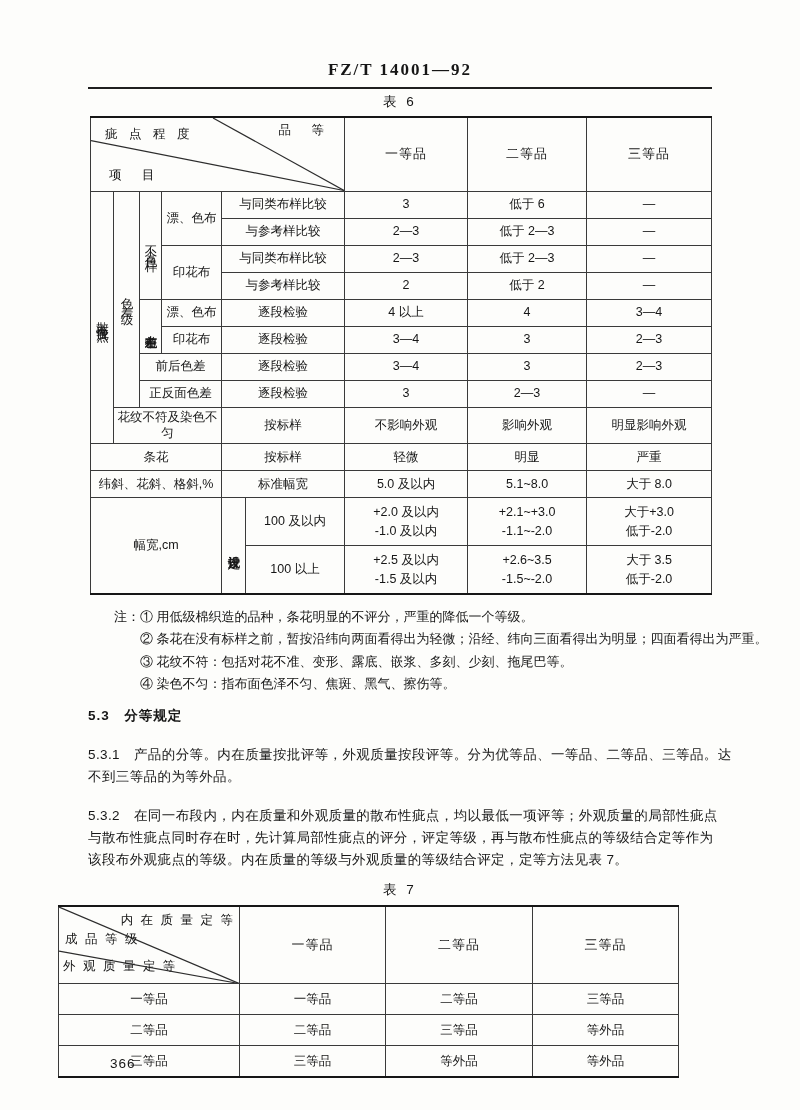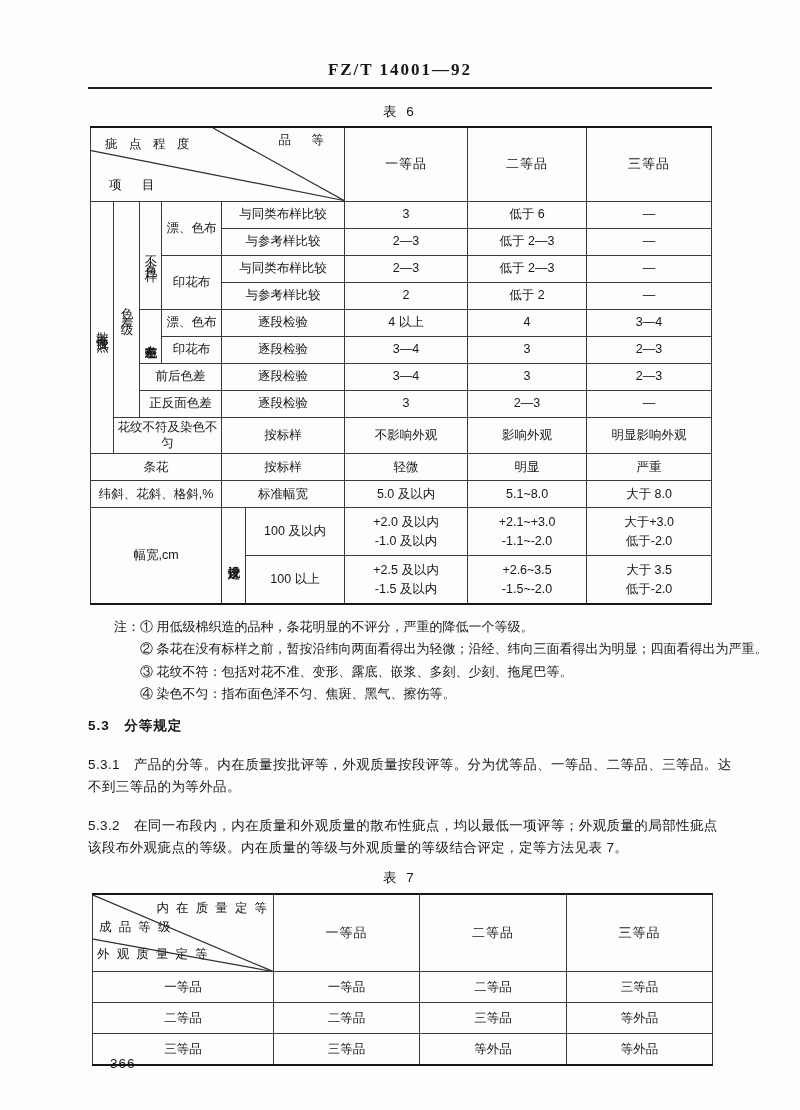--- a/index.html
+++ b/index.html
@@ -7,29 +7,29 @@
   .page {
     position:relative; width:800px; height:1110px; margin:0 auto;
     background:#fdfdfb; color:#161616; overflow:hidden;
   }
   .doc-title {
     padding-top:60px; text-align:center;
     font-family:"Liberation Serif", serif;
     font-size:17px; font-weight:bold; letter-spacing:2px;
   }
   .top-rule { width:624px; margin:7px 0 0 88px; border-top:2px solid #1f1f1f; }
-  .tbl-caption { text-align:center; font-size:13.5px; letter-spacing:3px; margin-top:14px; }
+  .tbl-caption { text-align:center; font-size:13.5px; letter-spacing:3px; margin-top:4px; }
   .watermark {
     position:absolute; left:198px; top:148px; z-index:6;
     font-size:64px; font-weight:bold; letter-spacing:3px;
     color:#bdbdbd; opacity:.55; pointer-events:none;
   }
   table { border-collapse:collapse; table-layout:fixed; }
   .t6 { margin:5px 0 0 90px; width:621px; border:1px solid #222; border-top:2px solid #161616; border-bottom:2px solid #161616; }
-  .t7 { margin:6px 0 0 92px; width:620px; border:1px solid #222; border-top:2px solid #161616; border-bottom:2px solid #161616;font-family:Liberation Serif, serif; }
+  .t7 { margin:6px 0 0 58px; width:620px; border:1px solid #222; border-top:2px solid #161616; border-bottom:2px solid #161616; }
   td { border:1px solid #3a3a3a; text-align:center; vertical-align:middle;
        font-size:12.5px; padding:1px 2px; line-height:1.35; }
   .t6 tr { height:27px; }
   .t6 tr.hdr { height:74px; }
   .t6 tr.wide { height:48px; }
   .t7 tr { height:31px; }
   .t7 tr.hdr { height:78px; }
   .corner { position:relative; padding:12px; }
   .corner svg { position:absolute; left:0; top:0; width:100%; height:100%; }
   .corner .lab { position:absolute; font-size:12.5px; letter-spacing:4px; white-space:nowrap; }
@@ -213,20 +213,21 @@
     <div class="cont">④ 染色不匀：指布面色泽不匀、焦斑、黑气、擦伤等。</div>
   </div>
 
   <div class="body-text sec-head">5.3　分等规定</div>
   <div class="body-text sec-par">
     <div>5.3.1　产品的分等。内在质量按批评等，外观质量按段评等。分为优等品、一等品、二等品、三等品。达</div>
     <div>不到三等品的为等外品。</div>
   </div>
   <div class="body-text sec-par">
     <div>5.3.2　在同一布段内，内在质量和外观质量的散布性疵点，均以最低一项评等；外观质量的局部性疵点</div>
+    <div>与散布性疵点同时存在时，先计算局部性疵点的评分，评定等级，再与散布性疵点的等级结合定等作为</div>
     <div>该段布外观疵点的等级。内在质量的等级与外观质量的等级结合评定，定等方法见表 7。</div>
   </div>
 
   <div class="tbl-caption" style="margin-top:10px;">表 7</div>
 
   <table class="t7">
     <colgroup>
       <col style="width:181px">
         <col style="width:146px">
         <col style="width:147px">

